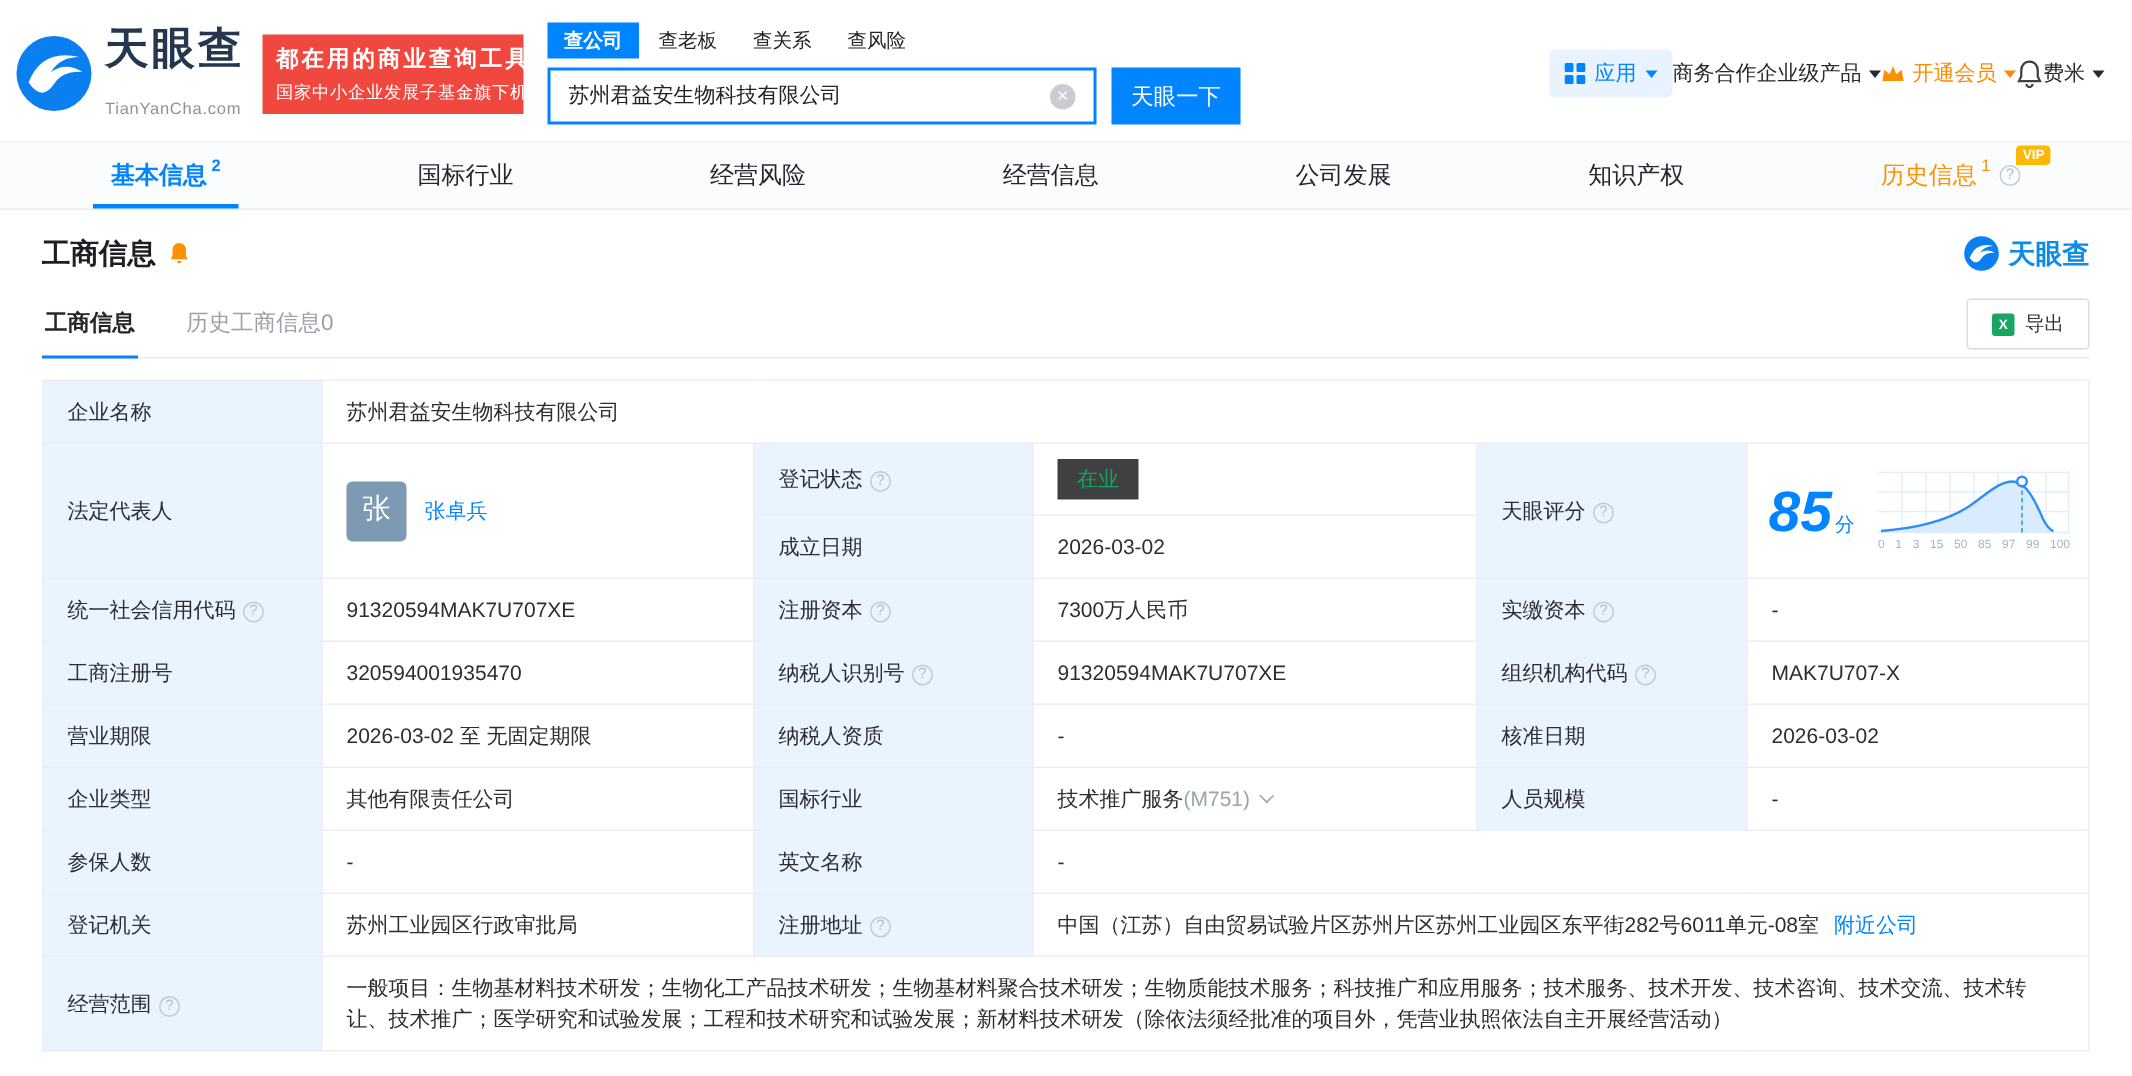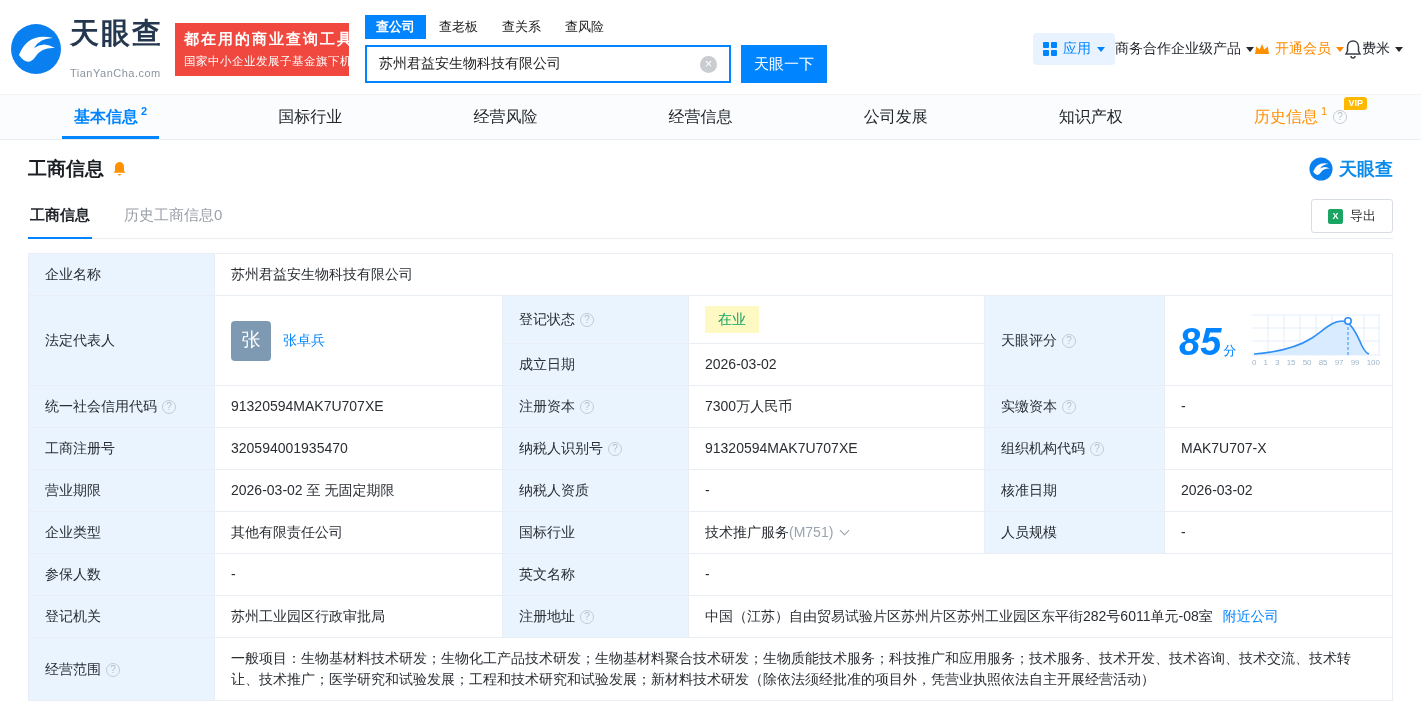--- a/index.html
+++ b/index.html
@@ -55,21 +55,21 @@
   .excel-icon { width: 15px; height: 15px; background: #1aa562; border-radius: 2px; color: #fff; font-size: 9px; font-weight: 700; line-height: 15px; text-align: center; }
 
   
   .info-table { width: 100%; border-collapse: collapse; table-layout: fixed; margin: 14px 0 10px; }
   .info-table td { border: 1px solid #e9eef4; padding: 10px 16px; font-size: 14px; color: #2a2e33; line-height: 1.5; vertical-align: middle; }
   .info-table td.lbl { background: #e9f4ff; }
   .q-mark { display: inline-block; width: 14px; height: 14px; border: 1px solid #c3cbd4; border-radius: 50%; color: #b6bfc9; font-size: 10px; line-height: 12px; text-align: center; margin-left: 5px; vertical-align: 1px; cursor: pointer; }
   .rep-cell { display: flex; align-items: center; gap: 12px; }
   .avatar { width: 40px; height: 40px; border-radius: 4px; background: #7e9ab2; color: #fff; font-size: 19px; display: flex; align-items: center; justify-content: center; flex: none; }
   .link { color: #0084ff; cursor: pointer; text-decoration: none; }
-  .status-badge { display: inline-block; background: #fef9c3; color: #12a364; padding: 3px 13px; font-size: 14px; border-radius: 0; text-align: right; }
+  .status-badge { display: inline-block; background: #404040; color: #12a364; padding: 3px 13px; font-size: 14px; border-radius: 0; text-align: right; }
   .score-td { padding: 6px 12px 4px 14px !important; }
   .score-cell { display: flex; align-items: center; justify-content: space-between; }
   .score-num { font-size: 38px; font-weight: 700; font-style: italic; color: #0084ff; line-height: 1; white-space: nowrap; }
   .score-unit { font-size: 13px; font-weight: 400; font-style: normal; margin-left: 2px; }
   .score-chart { width: 128px; flex: none; }
   .ticks { display: flex; justify-content: space-between; font-size: 8px; color: #9fb6cb; margin-top: 1px; }
   .chev { display: inline-block; width: 7px; height: 7px; border-right: 1.5px solid #9aa4ae; border-bottom: 1.5px solid #9aa4ae; transform: rotate(45deg); margin-left: 8px; vertical-align: 3px; cursor: pointer; }
   .gray { color: #9aa4ae; }
   .scope-text { line-height: 1.95; }
   .addr-link { margin-left: 10px; white-space: nowrap; }

